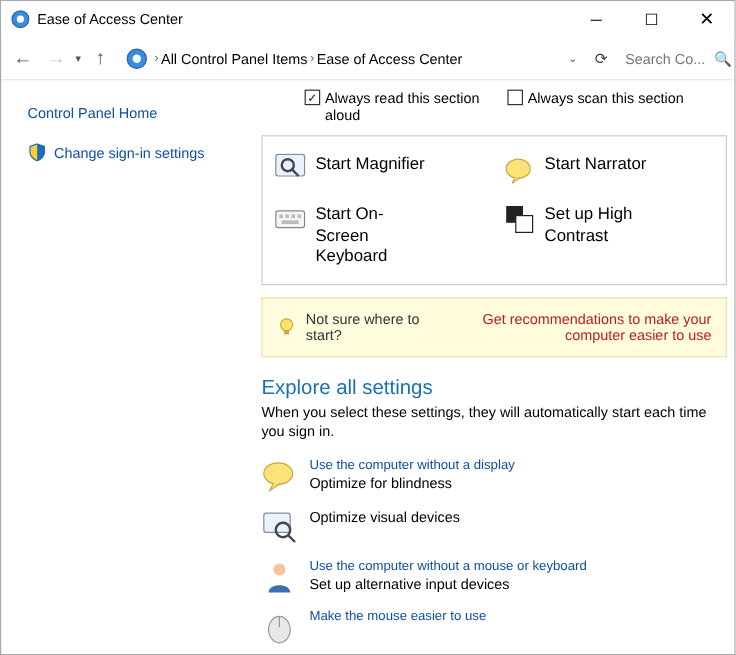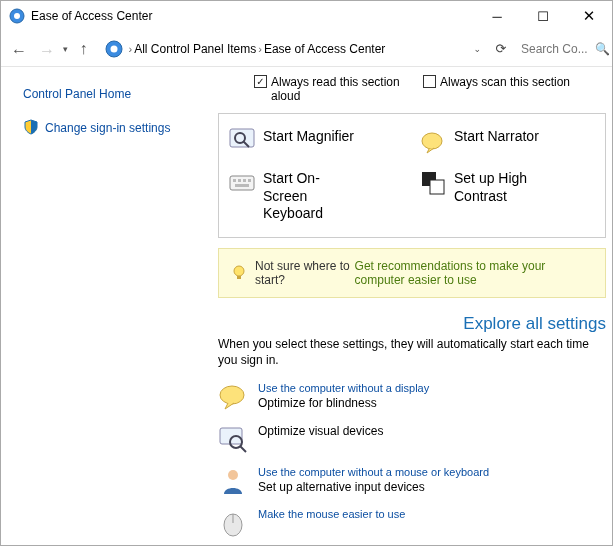--- a/index.html
+++ b/index.html
@@ -31,22 +31,22 @@
 .ck { display: flex; align-items: flex-start; }
 .ck .box { width: 13px; height: 13px; border: 1px solid #333; margin-right: 4px; display: flex; align-items: center; justify-content: center; font-size: 10px; color: #222; }
 .panel { border: 1px solid #ccc; padding: 14px 10px 14px 10px; margin-bottom: 10px; }
 .grid { display: grid; grid-template-columns: 1fr 1fr; row-gap: 16px; column-gap: 6px; gap: 16px; }
 .tool { display: flex; align-items: flex-start; }
 .tool .ticon { width: 26px; height: 26px; margin-right: 8px; flex-shrink: 0; }
 .tool .tlabel { font-size: 14px; color: #000; line-height: 1.25; }
 .hint { background: #fefcdc; border: 1px solid #e9e3a4; padding: 10px 12px; display: flex; align-items: center; font-size: 12px; margin-bottom: 16px; }
 .bulb { width: 16px; height: 16px; margin-right: 8px; flex-shrink: 0; }
 .hint .ht { color: #333; }
-.hint a { color: #4d7c0f; text-decoration: none; }
-h2.explore { color: #1a6fb5; font-weight: normal; font-size: 17px; margin-bottom: 2px; text-align: right; }
+.hint a { color: #b91c1c; text-decoration: none; text-align: right; }
+h2.explore { color: #1a6fb5; font-weight: normal; font-size: 17px; margin-bottom: 2px; }
 .subtext { font-size: 12px; color: #000; margin-bottom: 14px; line-height: 1.35; }
 .catlist { display: flex; flex-direction: column; gap: 12px; }
 .cat { display: flex; }
 .cat .cicon { width: 30px; height: 30px; margin-right: 10px; flex-shrink: 0; }
 .cat a { color: #0c4fa2; font-size: 11px; text-decoration: none; display: block; margin-bottom: 2px; }
 .cat .desc { font-size: 12px; color: #000; }
 </style>
 </head>
 <body>
 

